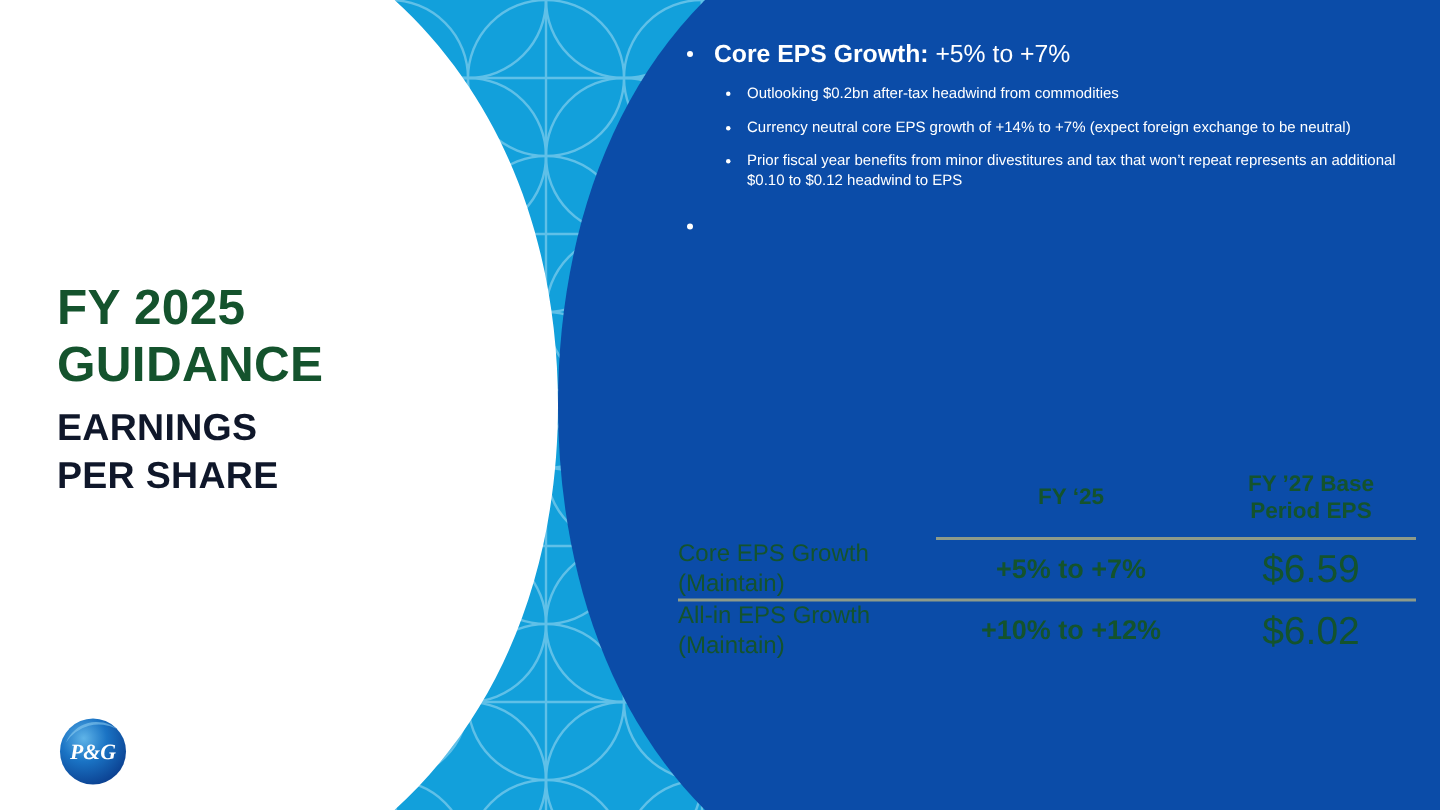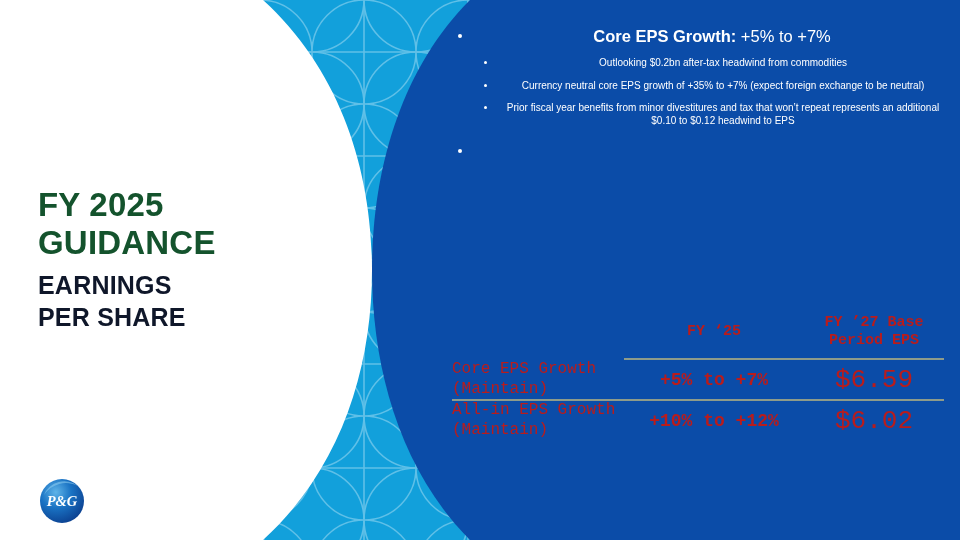--- a/index.html
+++ b/index.html
@@ -68,21 +68,20 @@
   }
 
   
   #content {
     position: absolute;
     left: 452px;
     top: 26px;
     width: 496px;
     z-index: 3;
     color: #ffffff;
-    text-align: center;
   }
 
   ul.bullets {
     list-style: none;
     margin: 0;
     padding: 0;
   }
   ul.bullets > li.lvl1 {
     position: relative;
     padding-left: 24px;
@@ -126,23 +125,22 @@
     background: #ffffff;
   }
 
   
   #eps-table {
     position: absolute;
     left: 452px;
     top: 306px;
     width: 492px;
     z-index: 3;
-    color: #b91c1c;
+    color: #14532d;
     border-collapse: collapse;
-    font-family: Liberation Mono, monospace;
   }
   #eps-table col.c-label { width: 172px; }
   #eps-table col.c-fy25  { width: 180px; }
   #eps-table col.c-base  { width: 140px; }
 
   #eps-table th,
   #eps-table td {
     padding: 0;
     vertical-align: middle;
   }
@@ -254,21 +252,21 @@
         <span class="dot"></span>
         <span class="lead">Core EPS Growth:</span><span> +5% to +7%</span>
 
         <ul class="sub">
           <li>
             <span class="dot"></span>
             <span>Outlooking $0.2bn after-tax headwind from commodities</span>
           </li>
           <li>
             <span class="dot"></span>
-            <span>Currency neutral core EPS growth of +35% to +7% (expect foreign exchange to be neutral)</span>
+            <span>Currency neutral core EPS growth of +14% to +7% (expect foreign exchange to be neutral)</span>
           </li>
           <li>
             <span class="dot"></span>
             <span>Prior fiscal year benefits from minor divestitures and tax that won’t repeat represents an additional $0.10 to $0.12 headwind to EPS</span>
           </li>
         </ul>
       </li>
 
 
       <li class="lvl1">

